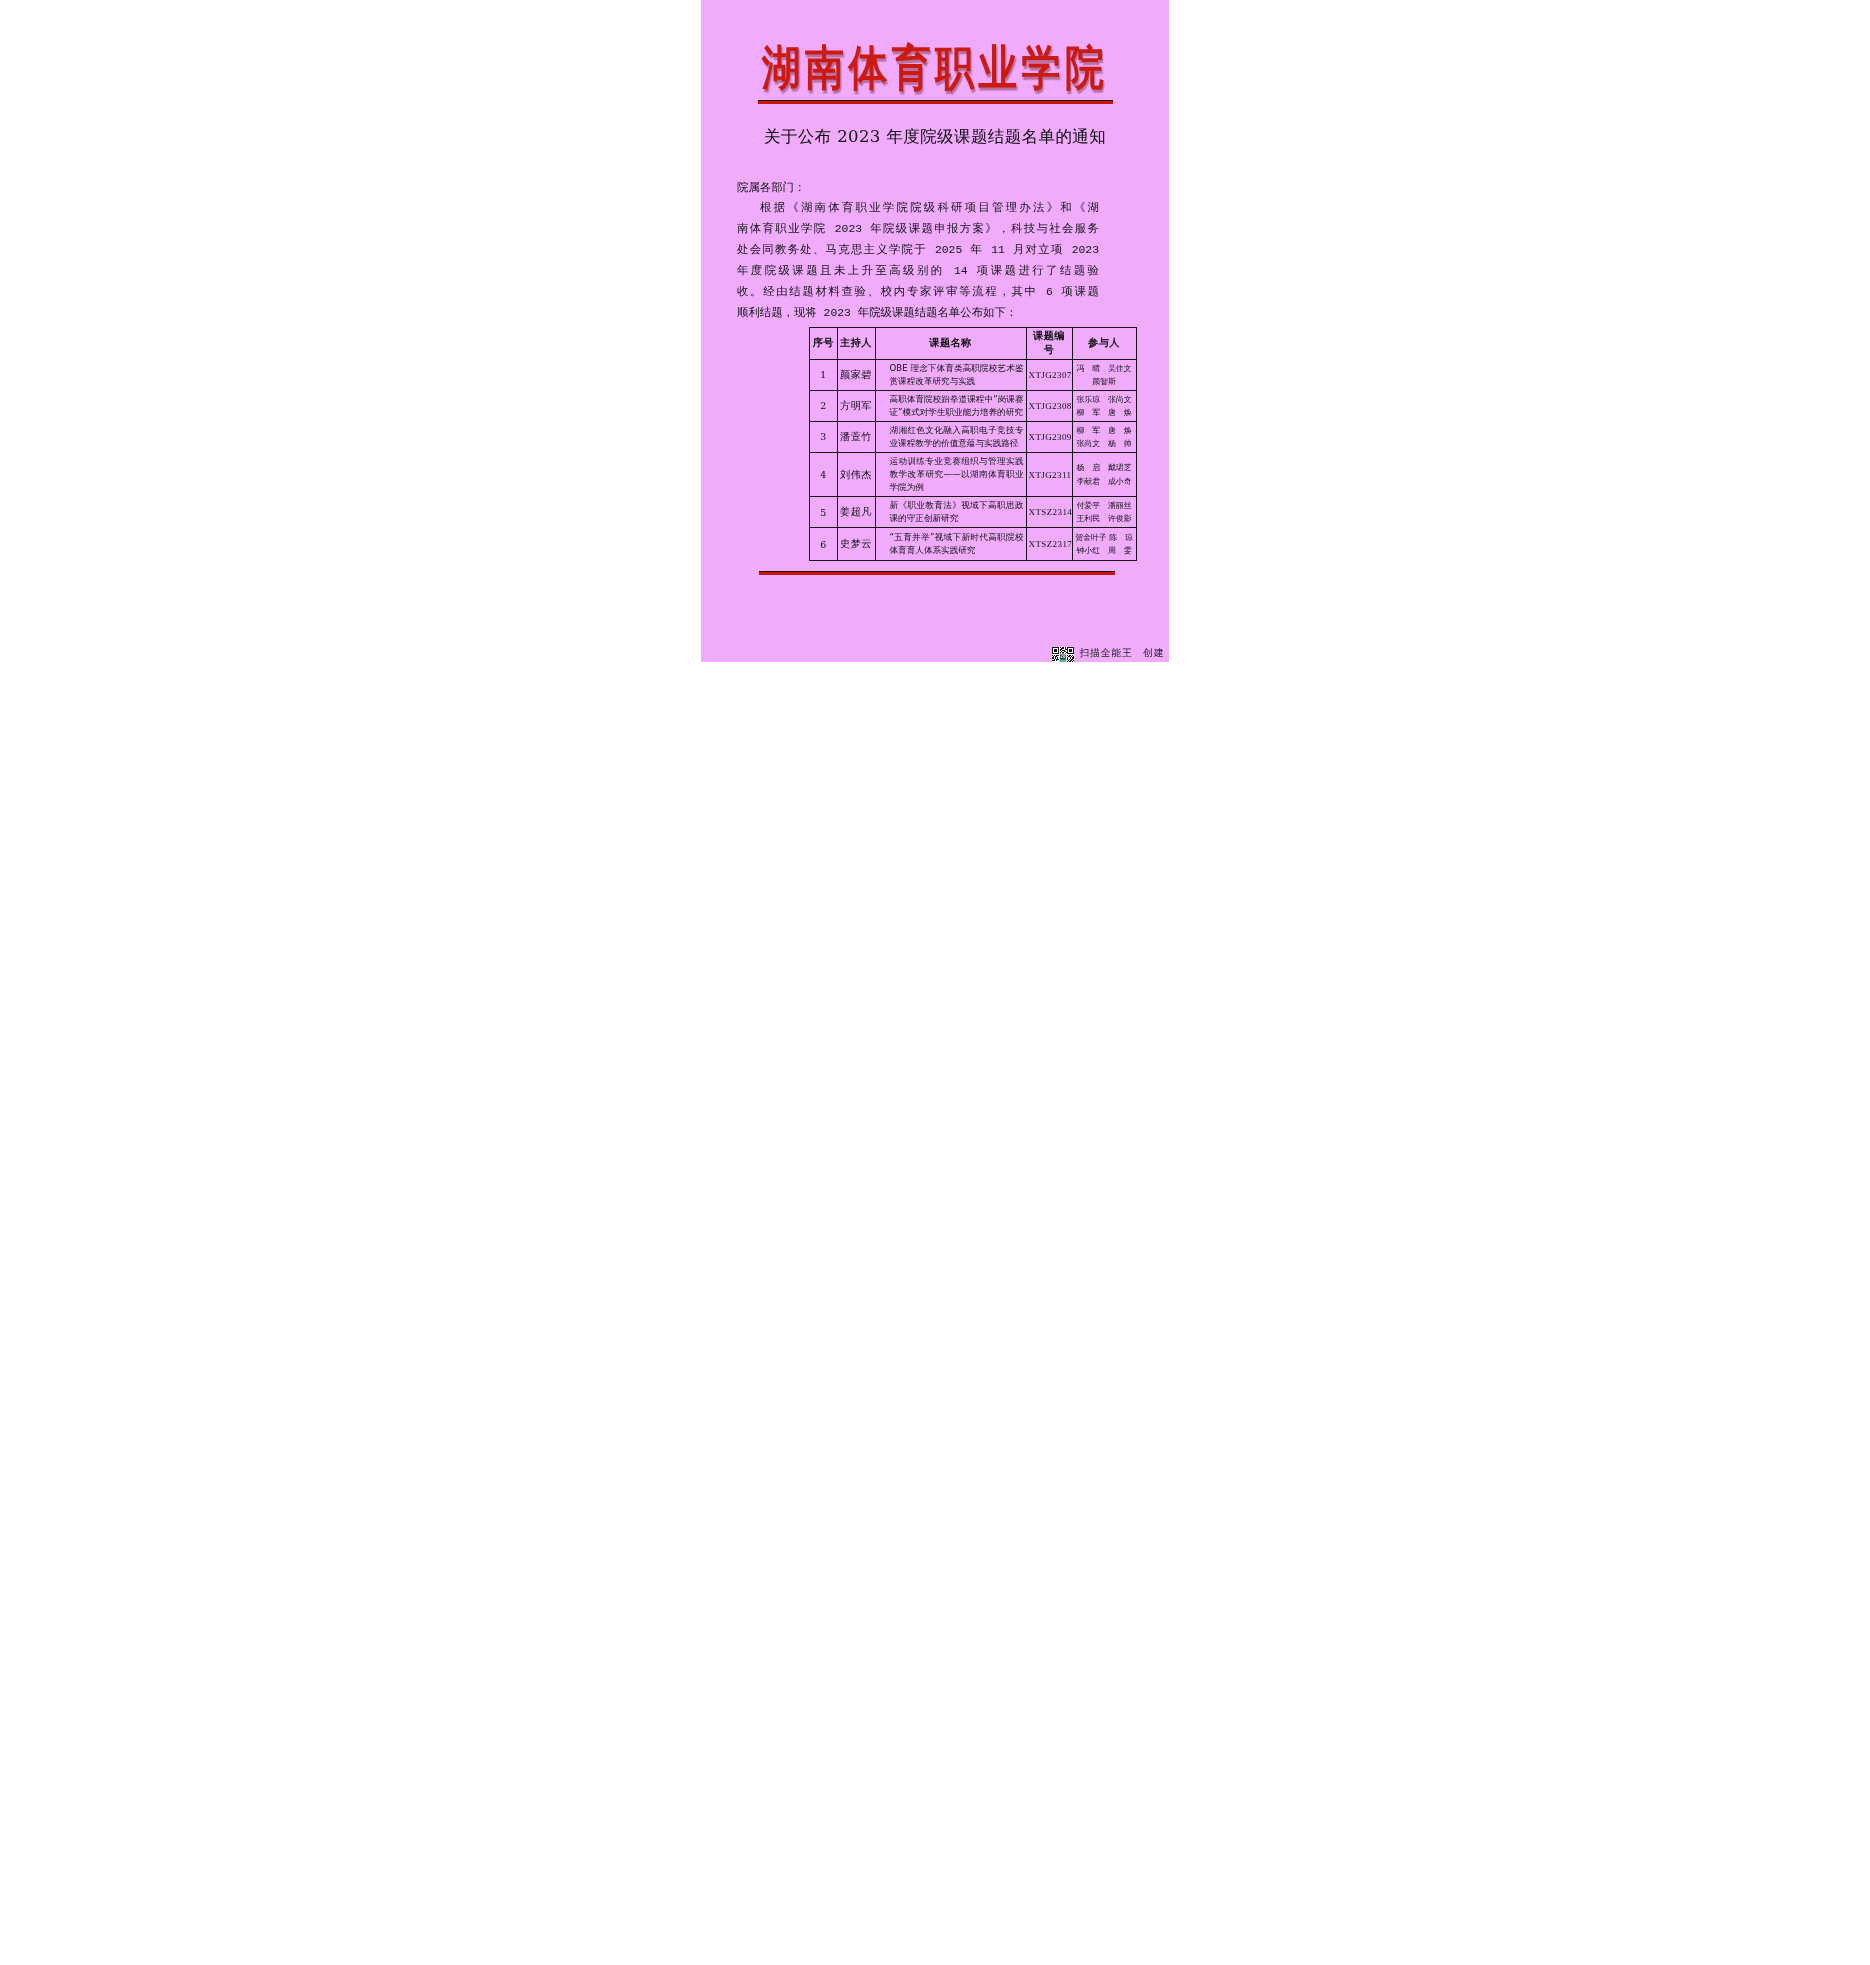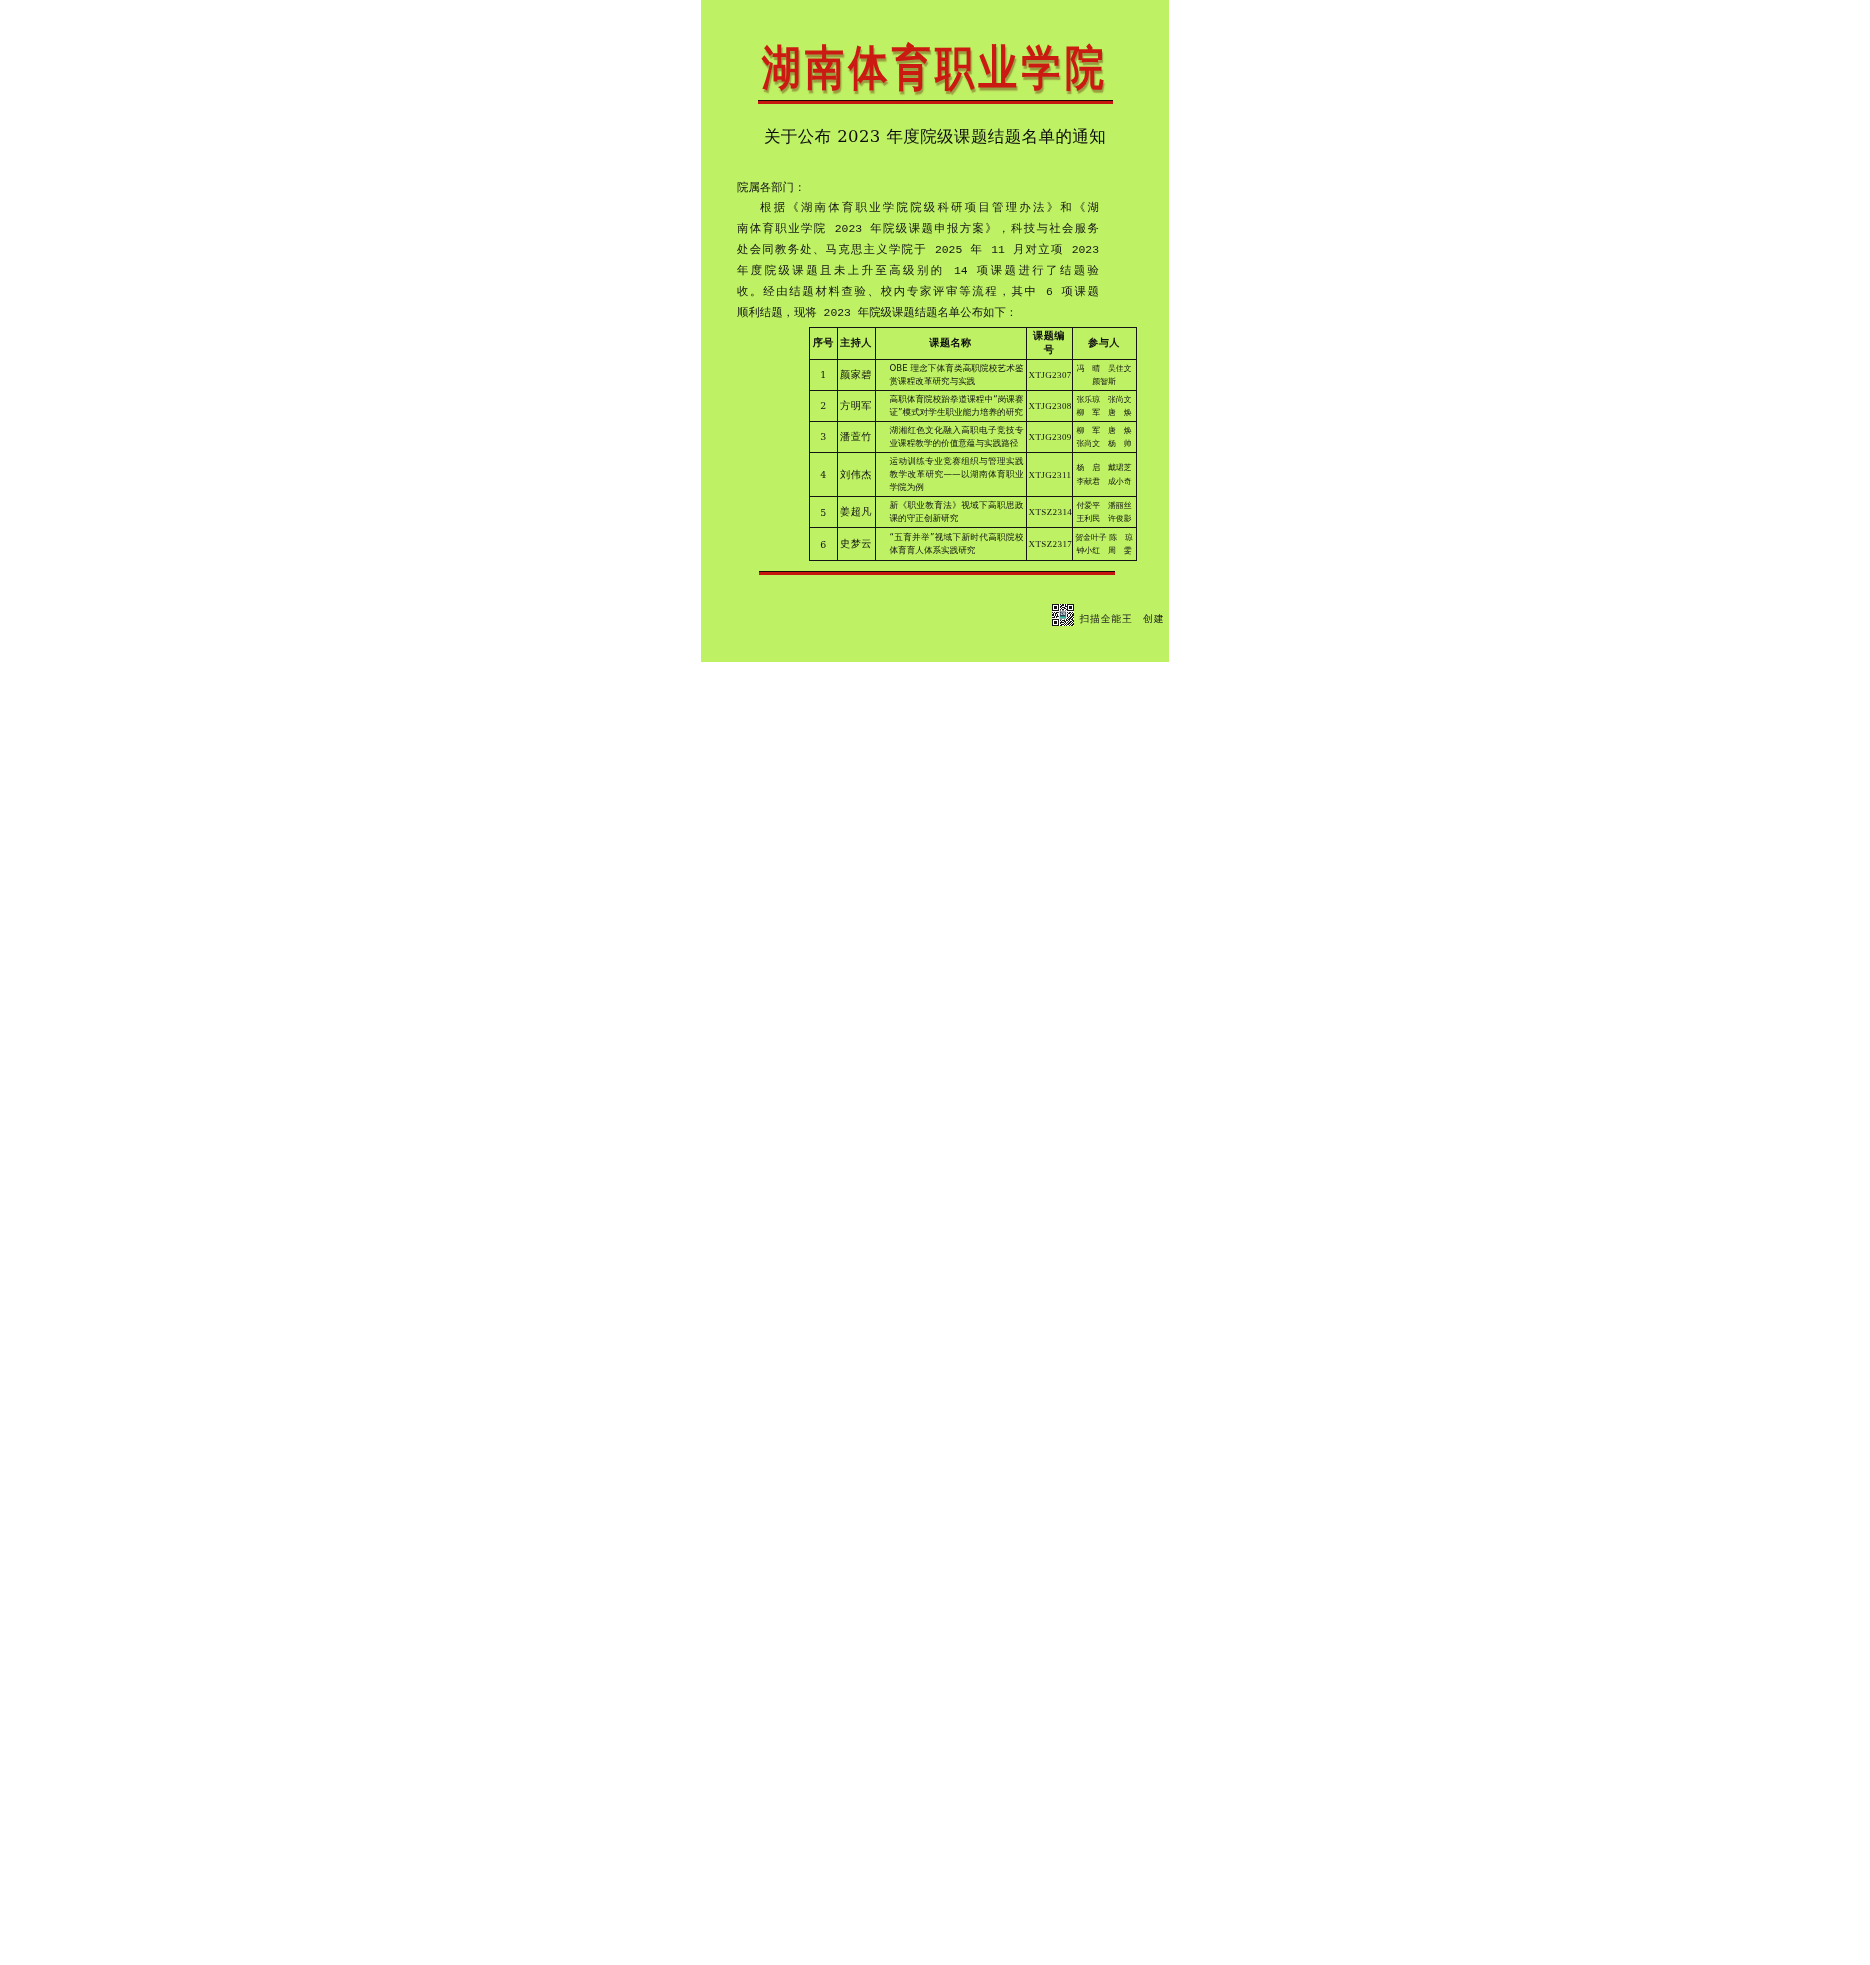--- a/index.html
+++ b/index.html
@@ -5,21 +5,21 @@
   html, body {
     margin: 0;
     padding: 0;
     background: #ffffff;
   }
   .page {
     position: relative;
     width: 468px;
     height: 662px;
     margin: 0 auto;
-    background: #bef264;
+    background: #f0abfc;
     overflow: hidden;
     font-family: "DejaVu Serif", "Liberation Serif", serif;
     color: #111111;
   }
   
   .school-header {
     padding-top: 44px;
     text-align: center;
     line-height: 1;
   }
@@ -145,23 +145,23 @@
     top: 571px;
     width: 356px;
     height: 3.1px;
     background: #c5170e;
     border-top: 1.2px solid #1c0702;
   }
   
   .footer-mark {
     position: absolute;
     left: 351px;
-    top: 604px;
+    top: 647px;
     display: flex;
-    align-items: flex-end;
+    align-items: flex-start;
   }
   .qr-code {
     position: relative;
     width: 22px;
     height: 22px;
     flex: 0 0 22px;
   }
   .qr-grid {
     display: grid;
     grid-template-columns: repeat(21, 1fr);

